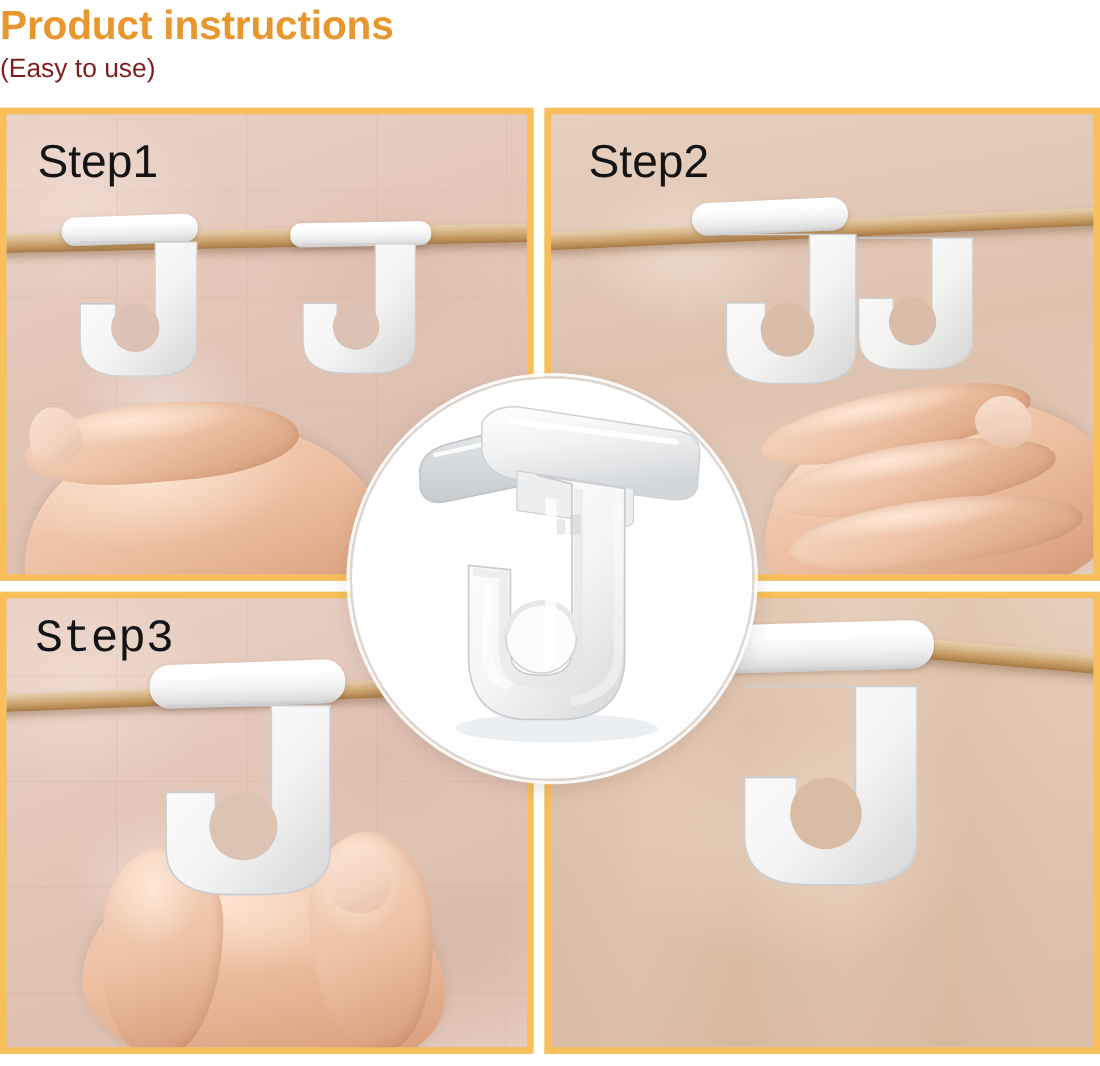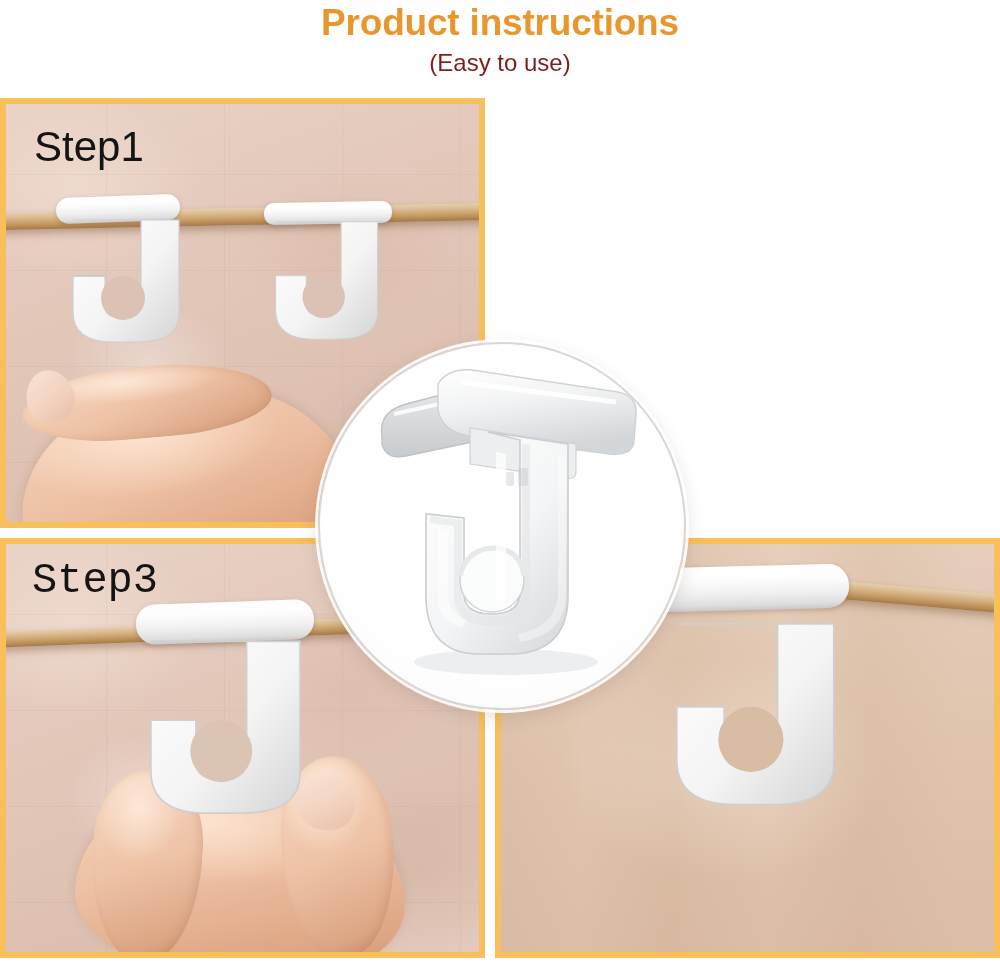--- a/index.html
+++ b/index.html
@@ -20,21 +20,21 @@
     background: #ffffff;
   }
 
   
   .header {
     position: absolute;
     left: 0;
     top: 0;
     width: 864px;
     height: 96px;
-    text-align: center;
+    text-align: left;
   }
   .title {
     position: absolute;
     left: 0;
     top: 2px;
     width: 1000px;
     font-size: 37px;
     font-weight: bold;
     color: #e8962e;
     letter-spacing: -0.2px;
@@ -225,20 +225,46 @@
 
         <div class="clip" style="left:258px; top:98px; width:128px; height:22px; border-radius:10px; transform:rotate(-1deg);"></div>
         <svg class="hookbody" style="left:258px; top:112px; width:130px; height:130px; background:none; box-shadow:none;" viewBox="0 0 135 135">
           <path d="M12,6 L118,6 L118,100 Q118,128 76,128 L52,128 Q12,128 12,98 L12,62 L44,62 L44,92 Q44,104 62,104 Q80,104 80,90 L80,6 Z" fill="url(#g1)" stroke="#cfcfcf" stroke-width="1.2"></path>
           <circle cx="62" cy="84" r="22" fill="#dcc2b4"></circle>
         </svg>
       </div>
       <div class="title" style="position:absolute; left:28px; top:22px; width:auto; color:#141414; font-size:42px; font-weight:normal; letter-spacing:0;">Step1</div>
     </div>
 
+    <div class="panel p2">
+      <div class="scene">
+        <div class="wall warm"></div>
+
+        <div class="rod" style="left:-10px; top:96px; width:525px; height:16px; transform:rotate(-2.6deg);"></div>
+        <div class="rod-shadow" style="left:-10px; top:112px; width:525px; height:10px; transform:rotate(-2.6deg);"></div>
+
+        <div class="hand" style="left:190px; top:262px; width:330px; height:190px; transform:rotate(-10deg);"></div>
+        <div class="finger" style="left:188px; top:252px; width:250px; height:56px; transform:rotate(-11deg);"></div>
+        <div class="finger" style="left:200px; top:300px; width:260px; height:58px; transform:rotate(-9deg);"></div>
+        <div class="finger" style="left:216px; top:350px; width:268px; height:58px; transform:rotate(-7deg);"></div>
+        <div class="nail" style="left:386px; top:256px; width:52px; height:46px; transform:rotate(22deg);"></div>
+
+        <div class="clip" style="left:128px; top:78px; width:142px; height:30px; border-radius:15px; transform:rotate(-2.5deg);"></div>
+
+        <svg class="hookbody" style="left:146px; top:100px; width:150px; height:155px; background:none; box-shadow:none;" viewBox="0 0 135 135">
+          <path d="M12,6 L118,6 L118,100 Q118,128 76,128 L52,128 Q12,128 12,98 L12,62 L44,62 L44,92 Q44,104 62,104 Q80,104 80,90 L80,6 Z" fill="url(#g1)" stroke="#cfcfcf" stroke-width="1.2"></path>
+          <circle cx="62" cy="84" r="22" fill="#d9bda9"></circle>
+        </svg>
+        <svg class="hookbody" style="left:268px; top:100px; width:132px; height:145px; background:none; box-shadow:none; opacity:0.98;" viewBox="0 0 135 135">
+          <path d="M12,6 L118,6 L118,100 Q118,128 76,128 L52,128 Q12,128 12,98 L12,62 L44,62 L44,92 Q44,104 62,104 Q80,104 80,90 L80,6 Z" fill="url(#g1)" stroke="#cfcfcf" stroke-width="1.2"></path>
+          <circle cx="62" cy="84" r="22" fill="#d9bda9"></circle>
+        </svg>
+      </div>
+      <div class="title" style="position:absolute; left:34px; top:22px; width:auto; color:#141414; font-size:42px; font-weight:normal; letter-spacing:0;">Step2</div>
+    </div>
 
     <div class="panel p3">
       <div class="scene">
         <div class="wall"></div>
         <div class="tilegrid"></div>
 
         <div class="rod" style="left:-10px; top:78px; width:505px; height:16px; transform:rotate(-2.2deg);"></div>
         <div class="rod-shadow" style="left:-10px; top:94px; width:505px; height:10px; transform:rotate(-2.2deg);"></div>
 
         <div class="hand" style="left:70px; top:236px; width:330px; height:200px; transform:rotate(4deg);"></div>

